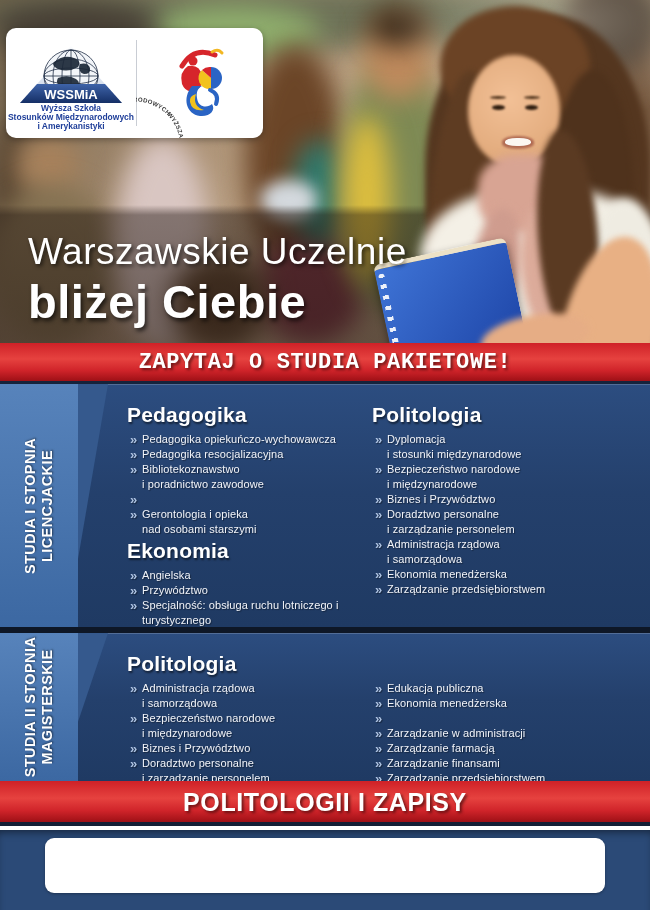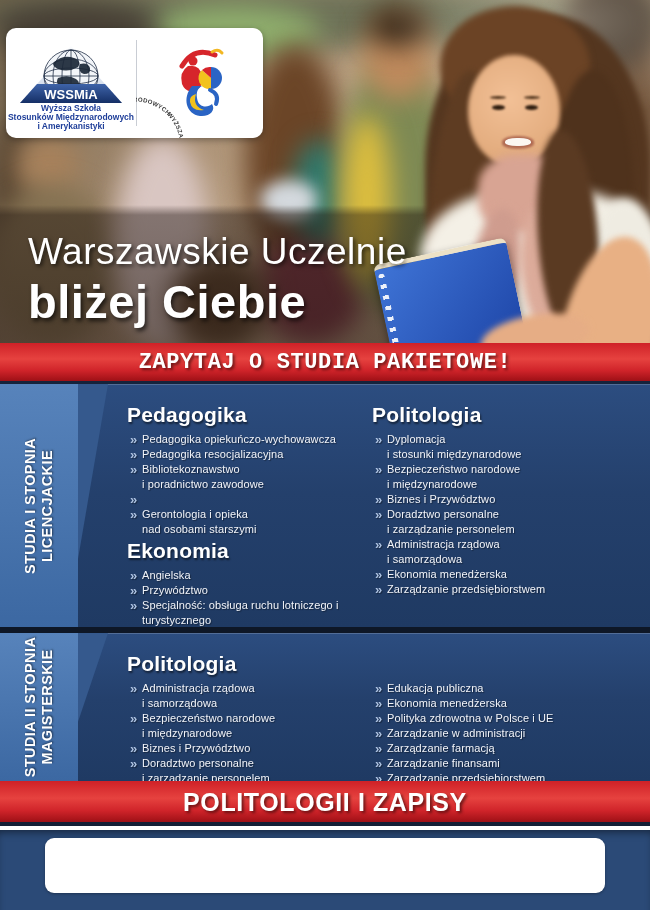--- a/index.html
+++ b/index.html
@@ -335,21 +335,20 @@
             <li>
               <span class="bul">»</span>
               <span class="itx">Edukacja publiczna</span>
             </li>
             <li>
               <span class="bul">»</span>
               <span class="itx">Ekonomia menedżerska</span>
             </li>
             <li>
               <span class="bul">»</span>
-              <span class="itx">Polityka zdrowotna w Polsce i UE</span>
             </li>
             <li>
               <span class="bul">»</span>
               <span class="itx">Zarządzanie w administracji</span>
             </li>
             <li>
               <span class="bul">»</span>
               <span class="itx">Zarządzanie farmacją</span>
             </li>
             <li>

